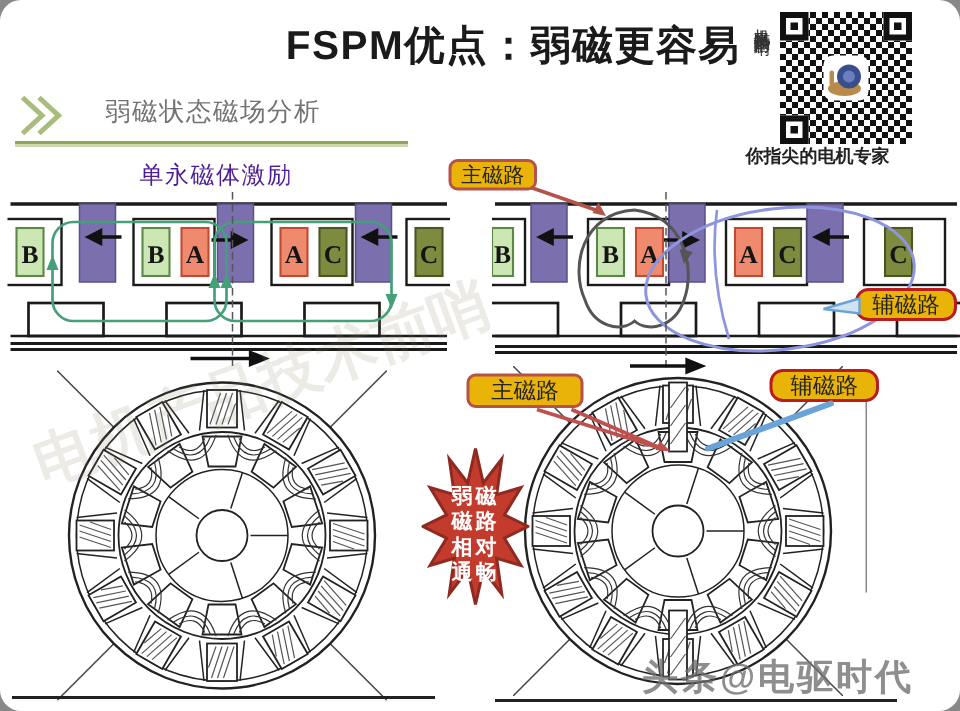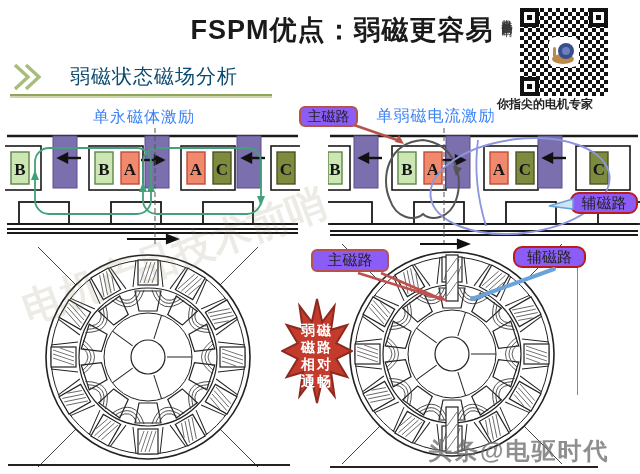--- a/index.html
+++ b/index.html
@@ -1,42 +1,42 @@
 <!DOCTYPE html>
 <html><head>
 <meta charset="utf-8">
 <style>
   * { margin:0; padding:0; box-sizing:border-box; }
   body { background:#888; }
   .slide { position:relative; width:640px; height:474px; background:#fff; overflow:hidden;
-           font-family:"Liberation Sans",sans-serif; color:#1a1a1a; }
+           font-family:"Liberation Sans",sans-serif; color:#1a1a1a;border-radius:14px; }
   .abs { position:absolute; }
 
   .title { left:140px; top:12px; width:404px; text-align:center;
            font-size:27px; font-weight:bold; letter-spacing:1px; }
 
   
   .qr-side { left:499px; top:10px; writing-mode:vertical-rl; text-orientation:upright;
              font-size:11px; letter-spacing:1px; color:#333; height:86px; }
   .qr-box  { left:520px; top:8px; width:88px; height:88px; background:
              repeating-conic-gradient(#111 0% 25%, #fff 0% 50%); background-size:8px 8px; }
   .finder  { position:absolute; width:19px; height:19px; border:4px solid #111; background:#fff; }
   .finder::after { content:""; position:absolute; left:3px; top:3px; width:5px; height:5px; background:#111; }
   .f-tl{left:0;top:0} .f-tr{right:0;top:0} .f-bl{left:0;bottom:0}
   .qr-center { position:absolute; left:29px; top:29px; width:30px; height:30px; background:#fff; border-radius:6px; }
   .qr-caption { left:497px; top:96px; width:126px; font-size:12px; font-weight:bold; color:#222; }
 
   
-  .section-heading { left:70px; top:63px; font-size:20px; color:#0c4a6e; letter-spacing:1px; }
+  .section-heading { left:70px; top:63px; font-size:17px; color:#737373; letter-spacing:1px; }
   .section-line { left:10px; top:94px; width:262px; height:4px; background:#ccd8a9; border-top:2px solid #8fa55e; }
 
-  .diag-title { font-size:16px; color:#3b82f6; text-align:center; letter-spacing:1px; }
+  .diag-title { font-size:16px; color:#4c1d95; text-align:center; letter-spacing:1px; }
 
   
-  .cbox { display:flex; align-items:center; justify-content:center; background:#8b5cf6;
+  .cbox { display:flex; align-items:center; justify-content:center; background:#eab308;
           font-size:14px; color:#222; border-radius:6px; z-index:6; }
   .cbox.red  { border:2px solid #b5534b; }
   .cbox.blue { border:2px solid #b91c1c; border-radius:9px; }
   svg text.coil-letter { font-family:"Liberation Serif",serif; font-weight:bold; font-size:17px; fill:#151515; }
   svg text.burst-line  { font-family:"Liberation Sans",sans-serif; font-weight:bold; font-size:14px; fill:#fff; letter-spacing:2px; }
 
   .bg-watermark { left:14px; top:225px; width:340px; font-size:40px; font-weight:bold;
                   color:rgba(140,130,95,0.16); transform:rotate(-20deg); z-index:5; pointer-events:none; }
   .brand-watermark { left:428px; top:435px; font-size:24px; font-weight:bold;
                      color:rgba(110,110,110,0.78); letter-spacing:2px; z-index:7; }
@@ -68,21 +68,20 @@
   <div class="abs qr-caption">你指尖的电机专家</div>
 
   <svg class="abs" style="left:12px;top:62px" width="36" height="30">
     <polyline points="3,3 16,15 3,27" fill="none" stroke="#a9bc7c" stroke-width="3.4"></polyline>
     <polyline points="14,3 27,15 14,27" fill="none" stroke="#a9bc7c" stroke-width="3.4"></polyline>
   </svg>
   <div class="abs section-heading">弱磁状态磁场分析</div>
   <div class="abs section-line"></div>
 
   <div class="abs diag-title" style="left:58px;top:107px;width:172px">单永磁体激励</div>
-  <div class="abs diag-title" style="left:350px;top:106px;width:172px">单弱磁电流激励</div>
 
   <svg class="abs" style="left:5px;top:128px" width="295" height="118" viewBox="0 0 295 118">
     <line x1="2" y1="8" x2="293" y2="8" stroke="#1a1a1a" stroke-width="2.4"></line>
 
     <g fill="#fff" stroke="#1a1a1a" stroke-width="1.6">
       <rect x="-8" y="18" width="44" height="44"></rect>
       <rect x="84" y="18" width="54" height="44"></rect>
       <rect x="176" y="18" width="54" height="44"></rect>
       <rect x="266" y="18" width="40" height="44"></rect>
     </g>

